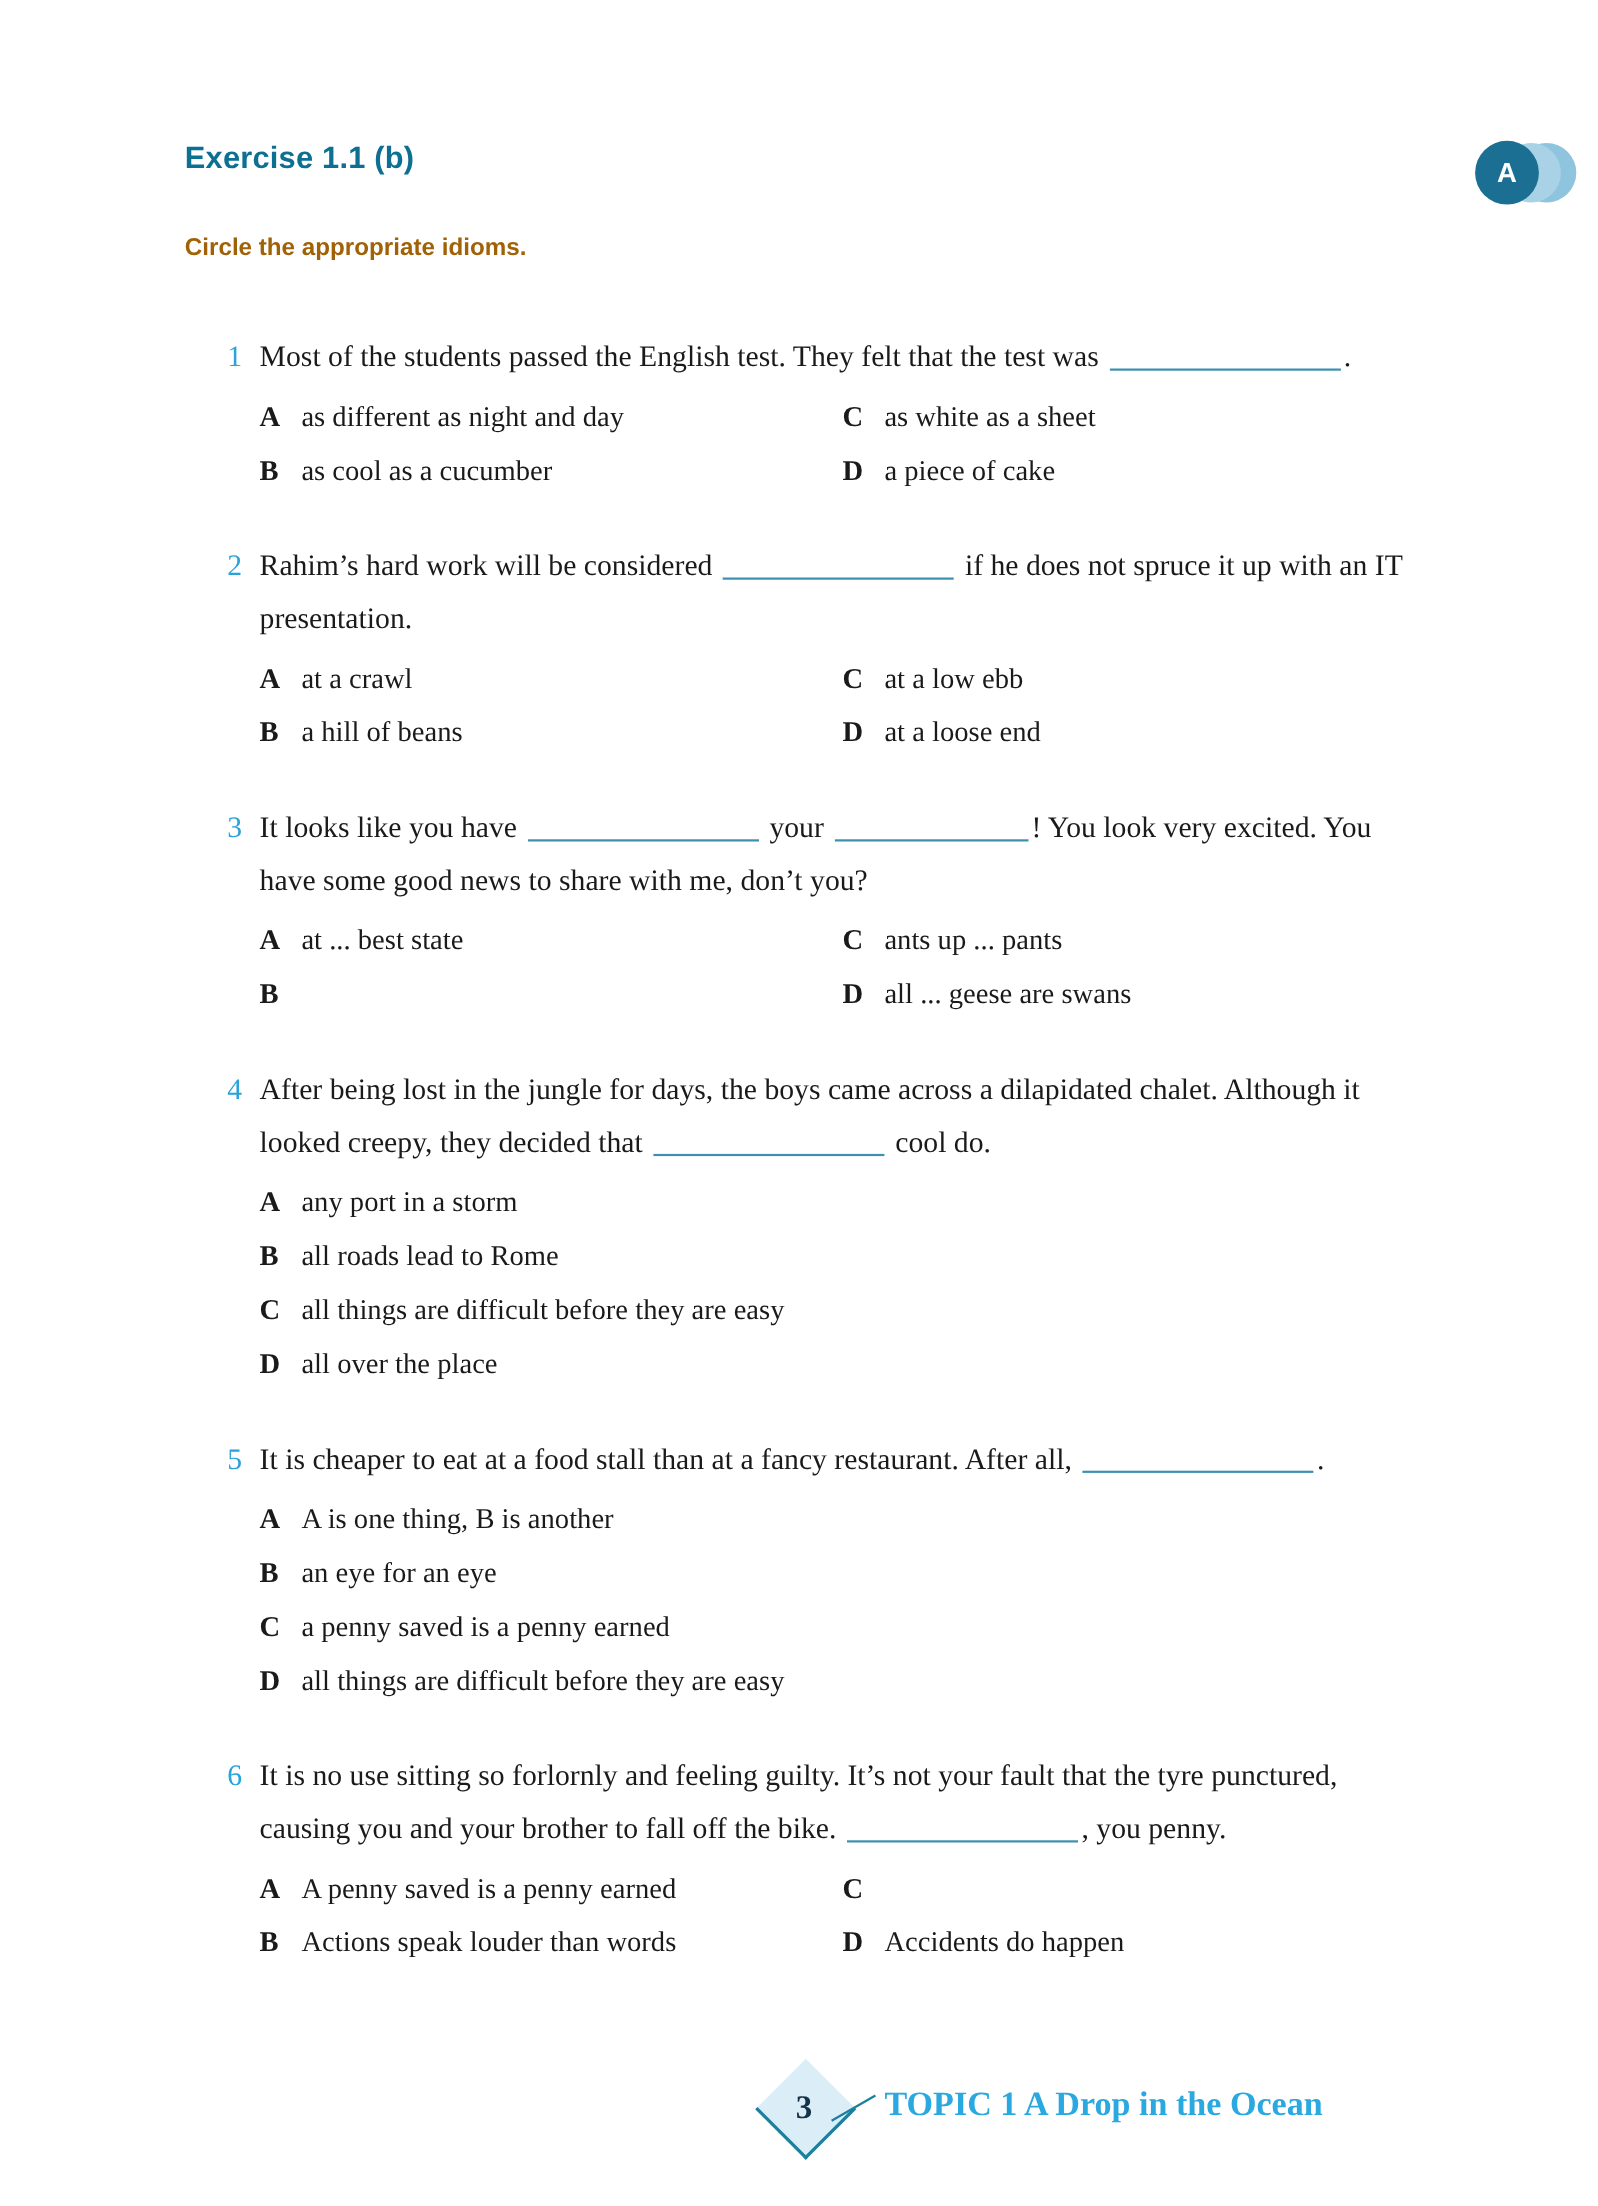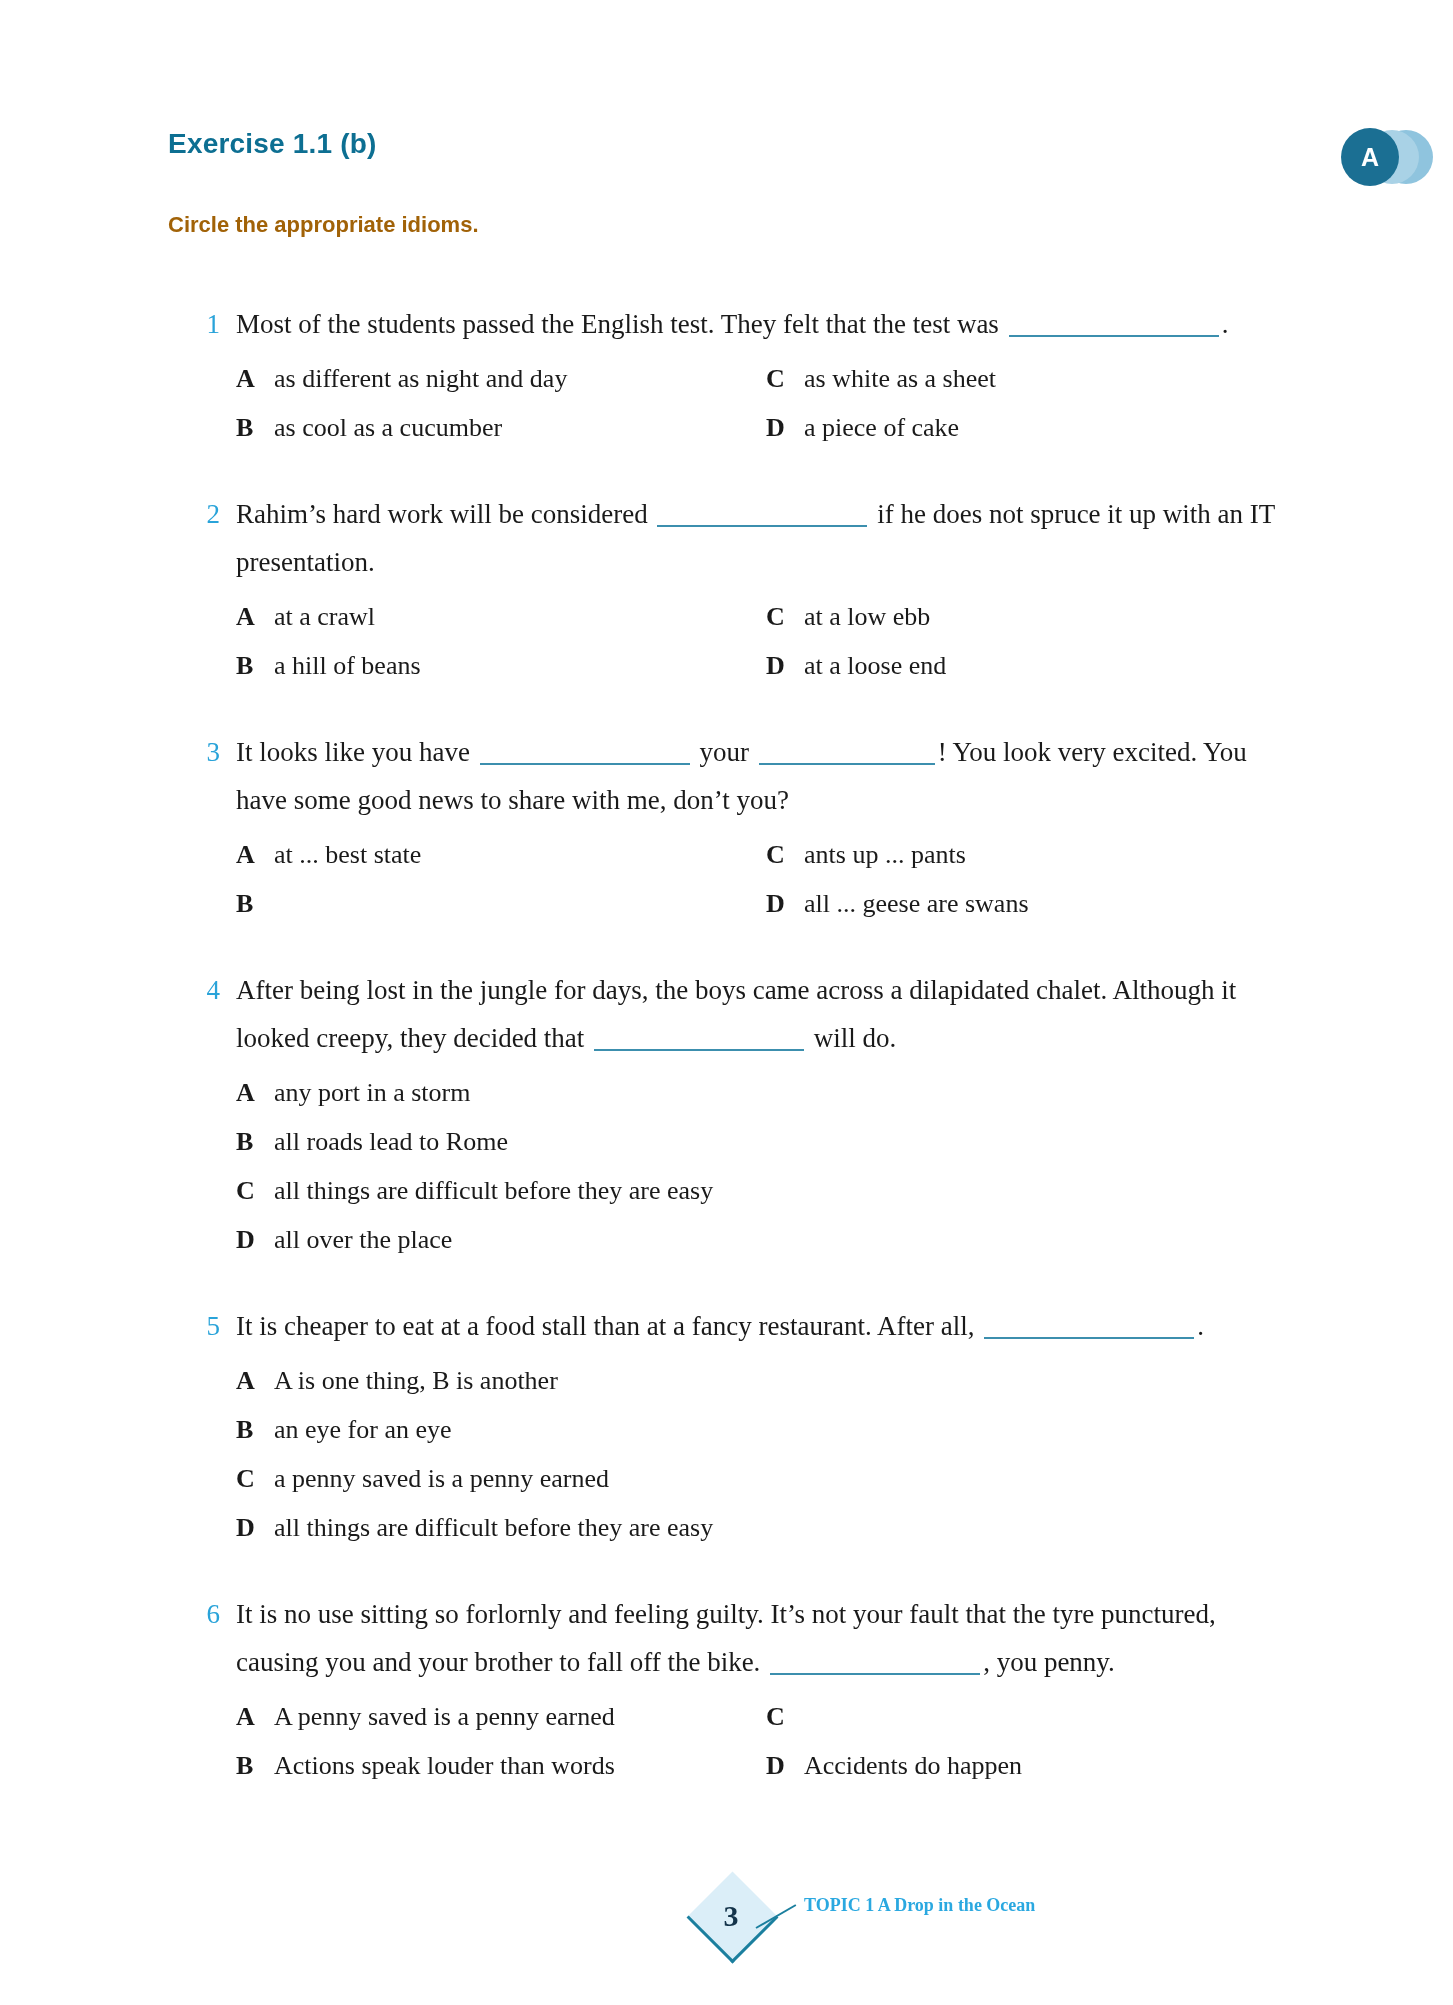--- a/index.html
+++ b/index.html
@@ -199,21 +199,21 @@
     width: 46px;
     height: 2px;
     background: #1b7f9e;
     transform: rotate(-30deg);
     transform-origin: left center;
   }
   .topic-text {
     position: absolute;
     left: 104px;
     top: 14px;
-    font-size: 18px;
+    font-size: 31px;
     font-weight: bold;
     color: #2aa8e0;
     white-space: nowrap;
   }
 </style>
 </head>
 <body>
 
 <div class="page">
 
@@ -295,21 +295,21 @@
               <span class="lab">B</span>
             </div>
             <div class="opt opt-col-b">
               <span class="lab">D</span>
               <span>all ... geese are swans</span>
             </div>
           </div>
         </div>
       </div>
       <div class="q">
-        <div class="q-stem"><span class="q-num">4</span><span>After being lost in the jungle for days, the boys came across a dilapidated chalet. Although it looked creepy, they decided that </span><span class="blank b-lg"></span><span> will do.</span></div>
+        <div class="q-stem"><span class="q-num">4</span><span>After being lost in the jungle for days, the boys came across a dilapidated chalet. Although it looked creepy, they decided that </span><span class="blank b-lg"></span><span> cool do.</span></div>
         <div class="opts opts-stack">
           <div class="opt-row">
             <div class="opt opt-col-b">
               <span class="lab">A</span>
               <span>any port in a storm</span>
             </div>
           </div>
           <div class="opt-row">
             <div class="opt opt-col-b">
               <span class="lab">B</span>

